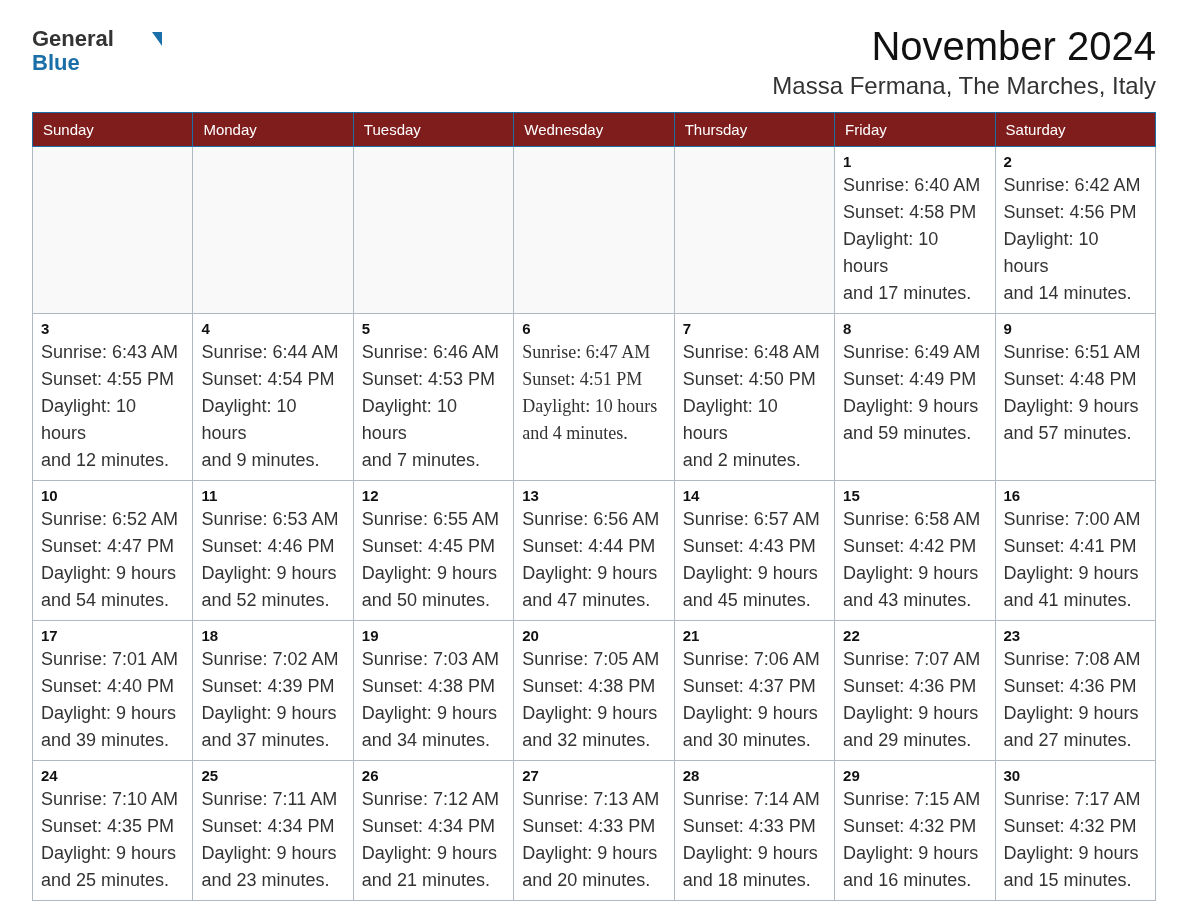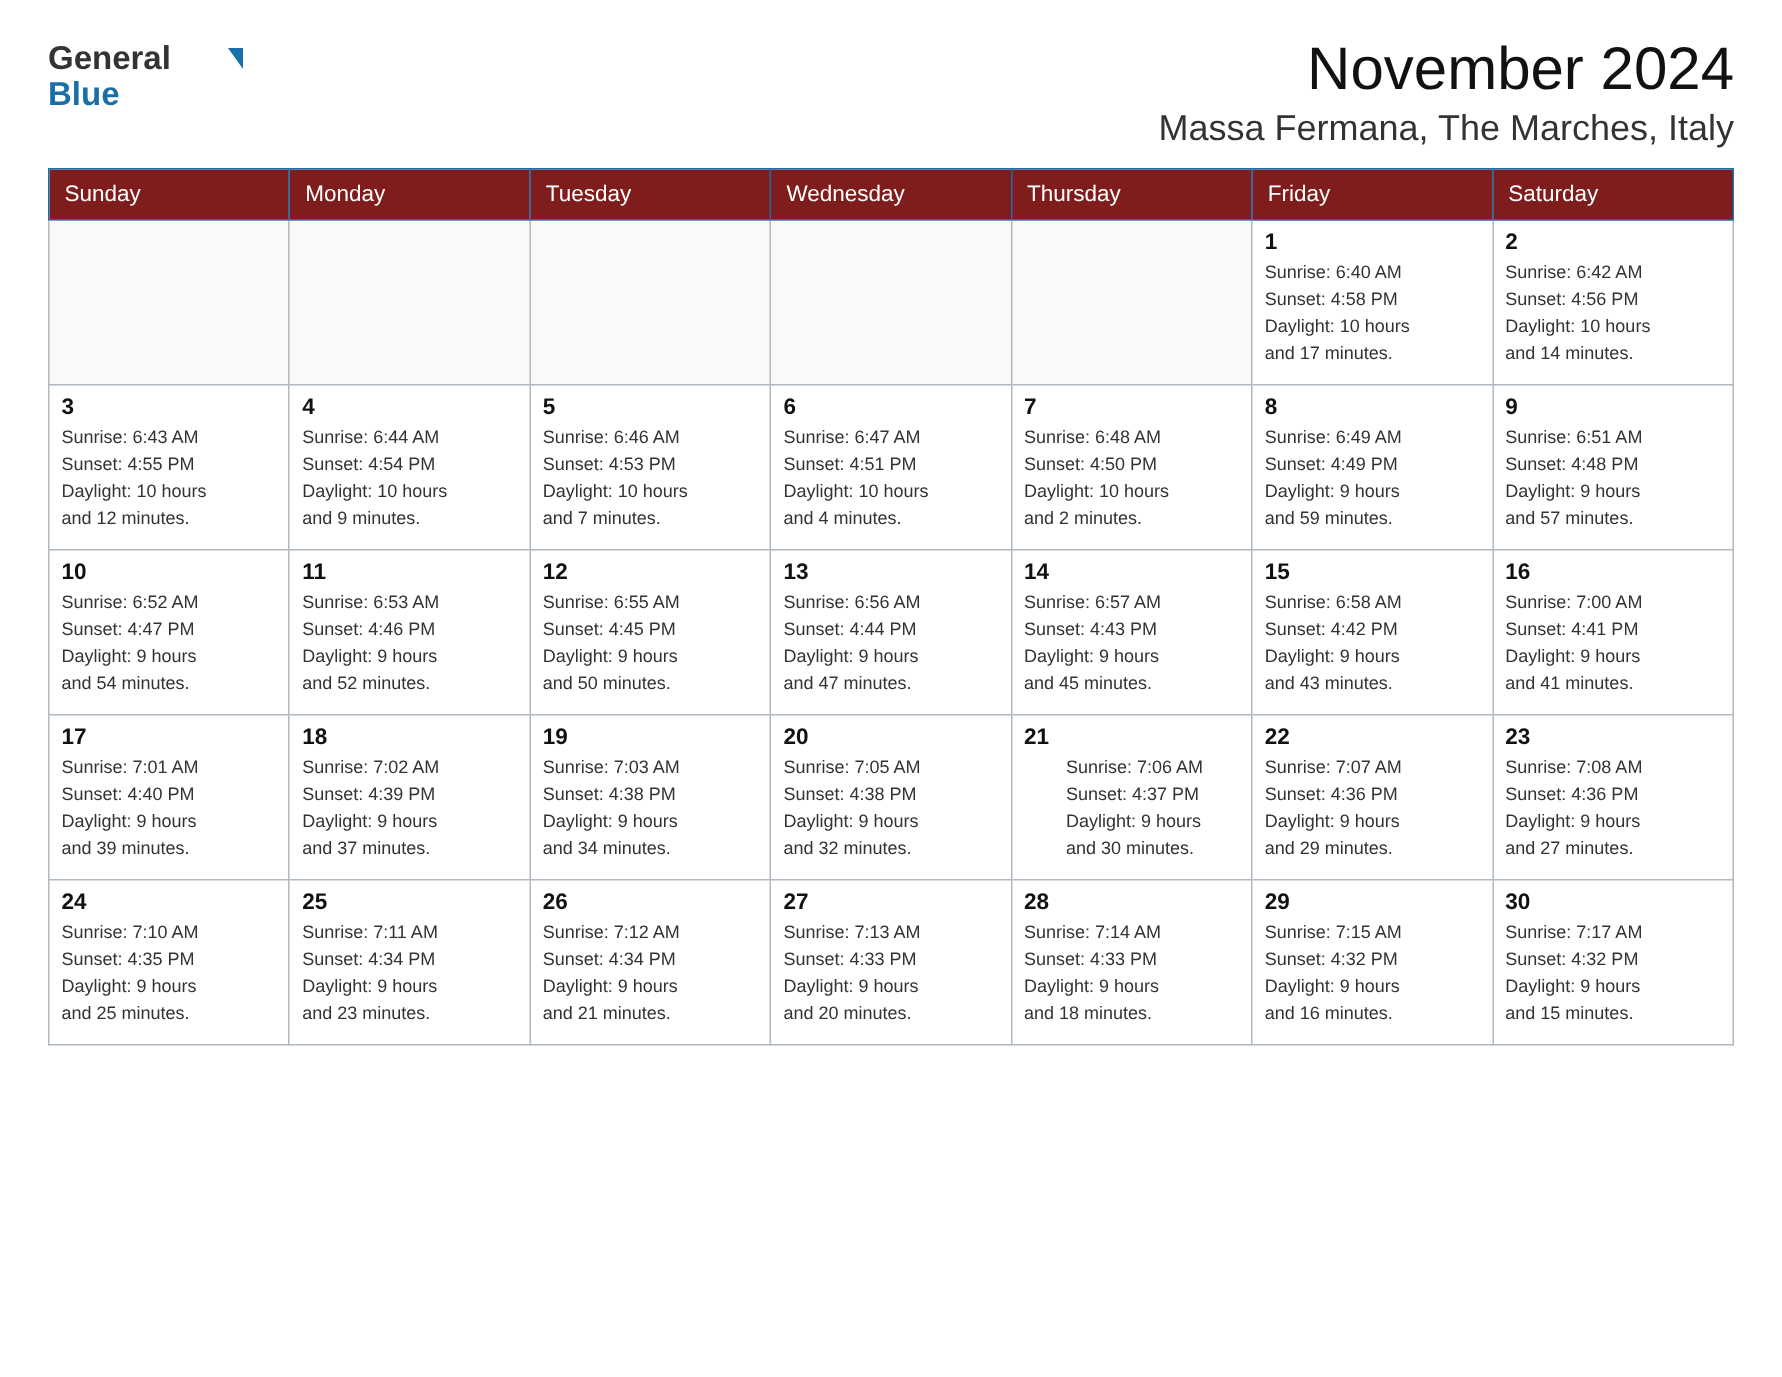--- a/index.html
+++ b/index.html
@@ -77,21 +77,21 @@
       width: 14.28%;
       min-height: 100px;
     }
     .day-number {
       font-size: 15px;
       font-weight: bold;
       color: #111;
       margin-bottom: 2px;
     }
     .day-info {
-      font-size: 12px;
+      font-size: 18px;
       color: #333;
       line-height: 1.5;
     }
     .empty-cell {
       background: #f9f9f9;
     }
     .week-row td {
       height: 110px;
     }
   </style>
@@ -163,21 +163,21 @@
         </td>
         <td>
           <div class="day-number">5</div>
           <div class="day-info" style="white-space: pre-line;">Sunrise: 6:46 AM
 Sunset: 4:53 PM
 Daylight: 10 hours
 and 7 minutes.</div>
         </td>
         <td>
           <div class="day-number">6</div>
-          <div class="day-info" style="white-space: pre-line;">Sunrise: 6:47 AM
+          <div class="day-info" style="white-space: pre-line; font-family: Liberation Serif, serif;">Sunrise: 6:47 AM
 Sunset: 4:51 PM
 Daylight: 10 hours
 and 4 minutes.</div>
         </td>
         <td>
           <div class="day-number">7</div>
           <div class="day-info" style="white-space: pre-line;">Sunrise: 6:48 AM
 Sunset: 4:50 PM
 Daylight: 10 hours
 and 2 minutes.</div>
@@ -272,21 +272,21 @@
         </td>
         <td>
           <div class="day-number">20</div>
           <div class="day-info" style="white-space: pre-line;">Sunrise: 7:05 AM
 Sunset: 4:38 PM
 Daylight: 9 hours
 and 32 minutes.</div>
         </td>
         <td>
           <div class="day-number">21</div>
-          <div class="day-info" style="white-space: pre-line; margin-left: 28px;">Sunrise: 7:06 AM
+          <div class="day-info" style="white-space: pre-line;">Sunrise: 7:06 AM
 Sunset: 4:37 PM
 Daylight: 9 hours
 and 30 minutes.</div>
         </td>
         <td>
           <div class="day-number">22</div>
           <div class="day-info" style="white-space: pre-line;">Sunrise: 7:07 AM
 Sunset: 4:36 PM
 Daylight: 9 hours
 and 29 minutes.</div>

